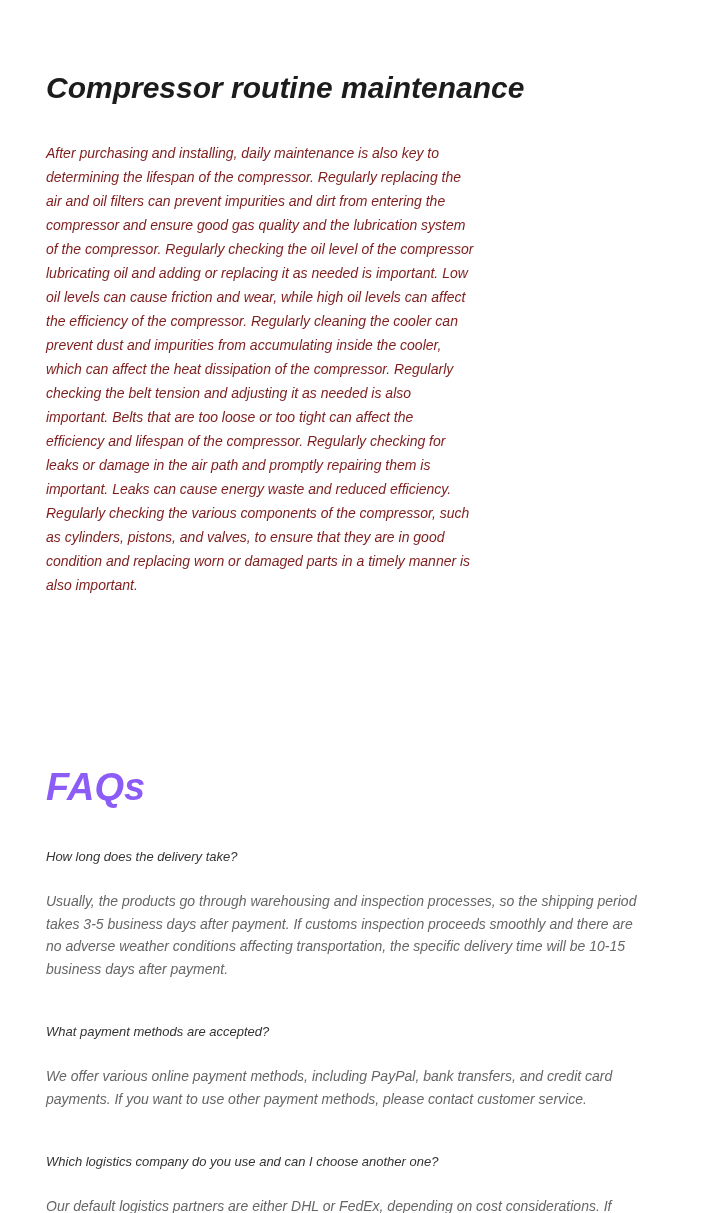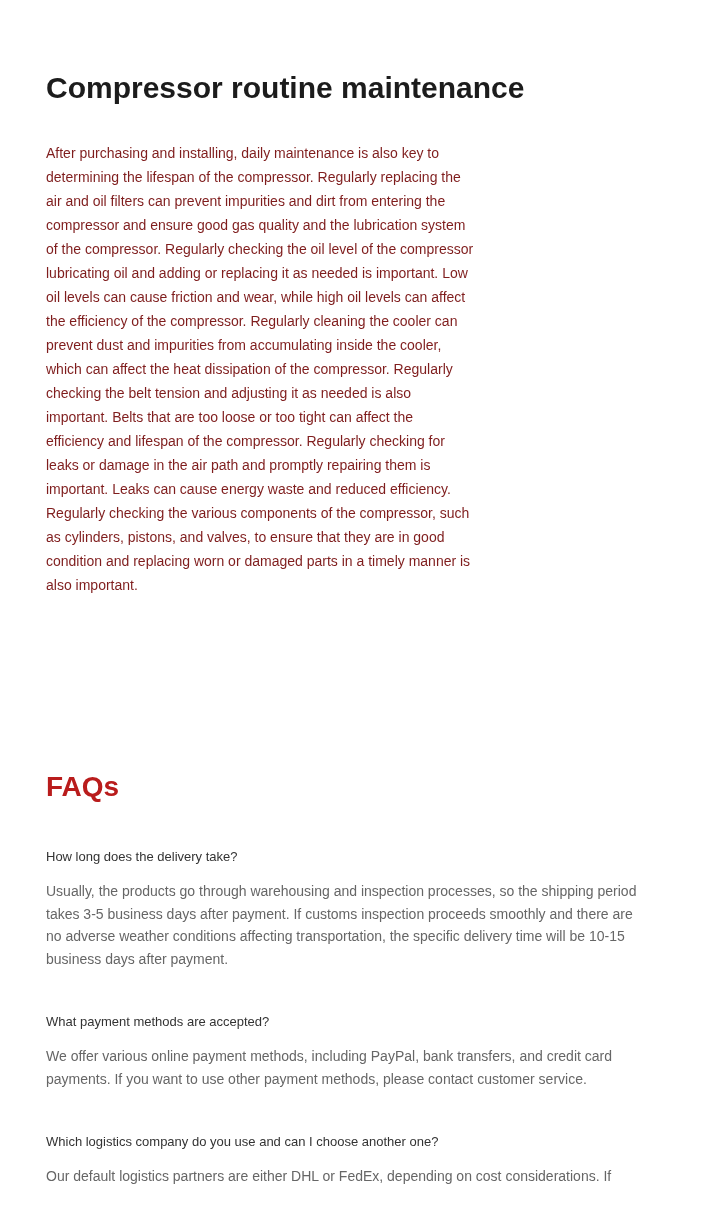--- a/index.html
+++ b/index.html
@@ -9,52 +9,53 @@
     overflow: hidden;
     background: #ffffff;
     font-family: "Liberation Sans", sans-serif;
   }
   .page {
     box-sizing: border-box;
     width: 728px;
     height: 1213px;
     padding: 70px 0 0 46px;
     overflow: hidden;
+    font-style: italic;
   }
   .page-title {
     margin: 0;
     font-size: 30px;
     line-height: 36px;
     font-weight: 700;
     color: #1c1c1c;
   }
   .article-body {
     margin: 35px 0 0 0;
     width: 428px;
     font-size: 14px;
     line-height: 24px;
     color: #7f1d1d;
   }
   .faqs-heading {
     margin: 172px 8px 0 0;
-    font-size: 28px;
+    font-size: 38px;
     line-height: 36px;
     font-weight: 700;
-    color: #b91c1c;
+    color: #8b5cf6;
   }
   .faq-question {
     margin: 38px 0 0 0;
     max-width: 520px;
     font-size: 13px;
     line-height: 27px;
     font-weight: 400;
     color: #333333;
   }
   .faq-answer {
-    margin: 10px 0 0 0;
+    margin: 20px 0 0 0;
     width: 600px;
     font-size: 14px;
     line-height: 22.5px;
     color: #666666;
   }
 </style>
 </head>
 <body>
 
 <main class="page">

